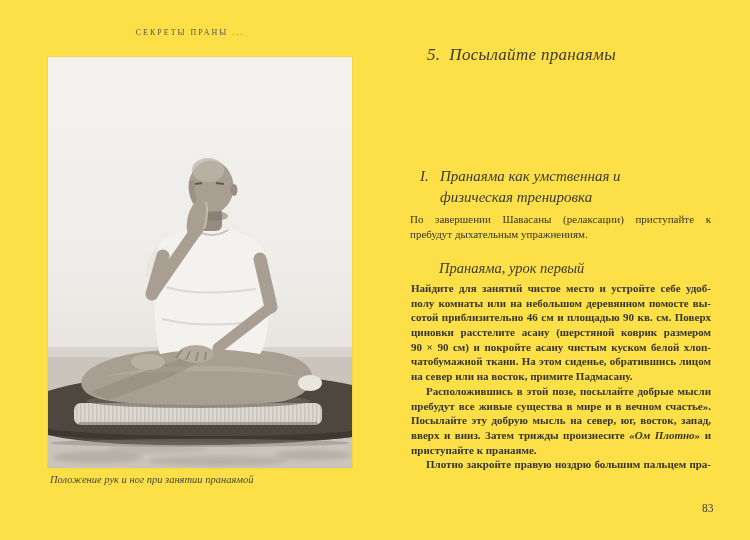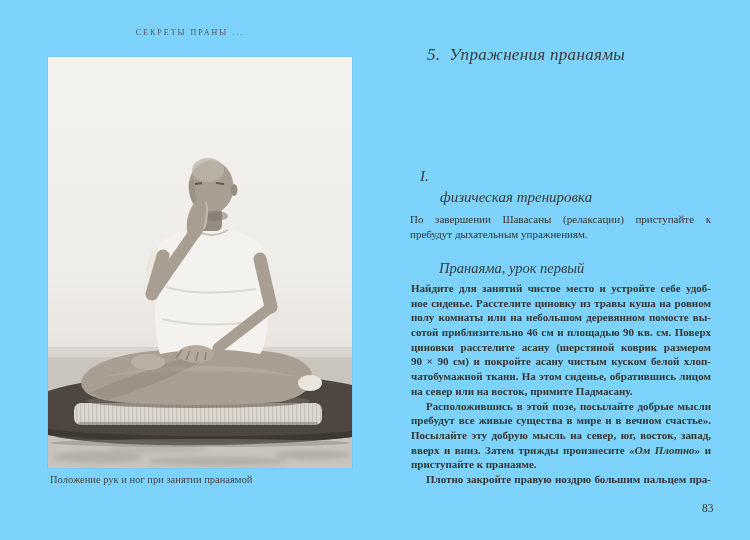--- a/index.html
+++ b/index.html
@@ -1,36 +1,36 @@
 <!DOCTYPE html>
 <html><head>
 <meta charset="utf-8">
 <style>
   html,body { margin:0; padding:0; background:#ffffff; }
   .spread {
-    position:relative; width:750px; height:540px; background:#7dd3fc;
+    position:relative; width:750px; height:540px; background:#fde047;
     font-family:"Liberation Serif", serif; color:#35342f; overflow:hidden;
   }
   .page { position:absolute; top:0; height:540px; width:375px; }
   .left-page  { left:0; }
   .right-page { left:375px; }
 
   
   .running-header {
     position:absolute; top:28px; left:30px; width:320px; text-align:center;
     font-size:8px; letter-spacing:2px; color:#55534e;
   }
   .photo-frame {
     position:absolute; left:48px; top:57px; width:304px; height:411px;
     outline:1px solid rgba(0,0,0,0.04);
   }
   .photo-frame svg { display:block; width:304px; height:411px; }
   .photo-caption {
     position:absolute; left:50px; top:474px; width:300px;
-    font-size:10.5px; color:#46453f;
+    font-style:italic; font-size:10.5px; color:#46453f;
   }
 
   
   .chapter-title {
     position:absolute; left:52px; top:45px; display:flex; gap:9px;
     font-style:italic; font-size:17px; letter-spacing:0.3px; color:#3a3934;
   }
   .section-heading {
     position:absolute; left:45px; top:166px; display:flex;
     font-style:italic; font-size:15px; line-height:21px; color:#3a3934;
@@ -157,41 +157,40 @@
       </svg>
     </div>
 
     <div class="photo-caption">Положение рук и ног при занятии пранаямой</div>
   </div>
 
   <div class="page right-page">
 
     <div class="chapter-title">
       <span>5.</span>
-      <span>Упражнения пранаямы</span>
+      <span>Посылайте пранаямы</span>
     </div>
 
     <div class="section-heading">
       <span class="sec-num">I.</span>
       <span>
-        <br>
+        <span>Пранаяма как умственная и</span><br>
         <span>физическая тренировка</span>
       </span>
     </div>
 
     <div class="intro-block">
         <div class="tline just">По завершении Шавасаны (релаксации) приступайте к</div>
         <div class="tline">пребудут дыхательным упражнениям.</div>
       </div>
 
     <div class="lesson-heading">Пранаяма, урок первый</div>
 
     <div class="body-block">
         <div class="tline just">Найдите для занятий чистое место и устройте себе удоб-</div>
-        <div class="tline just">ное сиденье. Расстелите циновку из травы куша на ровном</div>
         <div class="tline just">полу комнаты или на небольшом деревянном помосте вы-</div>
         <div class="tline just">сотой приблизительно 46 см и площадью 90 кв. см. Поверх</div>
         <div class="tline just">циновки расстелите асану (шерстяной коврик размером</div>
         <div class="tline just">90 × 90 см) и покройте асану чистым куском белой хлоп-</div>
         <div class="tline just">чатобумажной ткани. На этом сиденье, обратившись лицом</div>
         <div class="tline">на север или на восток, примите Падмасану.</div>
         <div class="tline just ind">Расположившись в этой позе, посылайте добрые мысли</div>
         <div class="tline just">пребудут все живые существа в мире и в вечном счастье».</div>
         <div class="tline just">Посылайте эту добрую мысль на север, юг, восток, запад,</div>
         <div class="tline just">вверх и вниз. Затем трижды произнесите <i>«Ом Плотно»</i> и</div>

